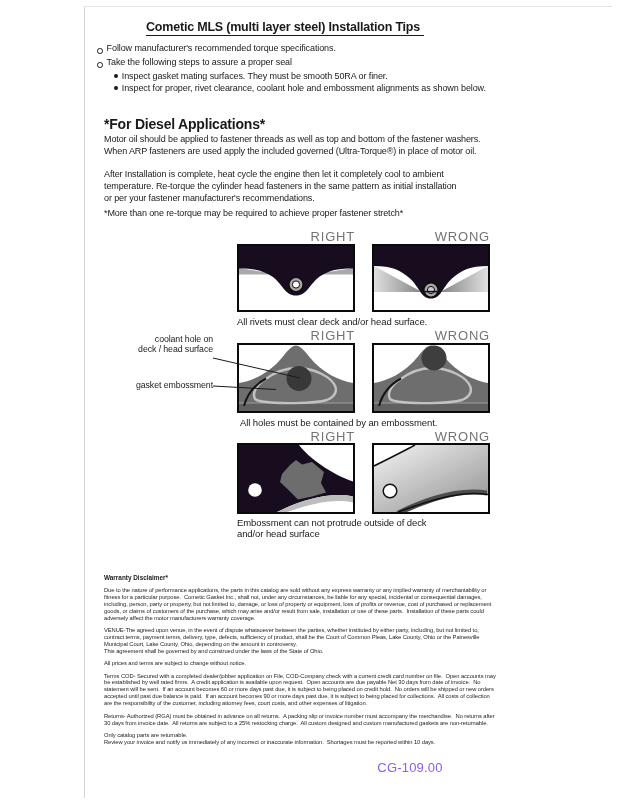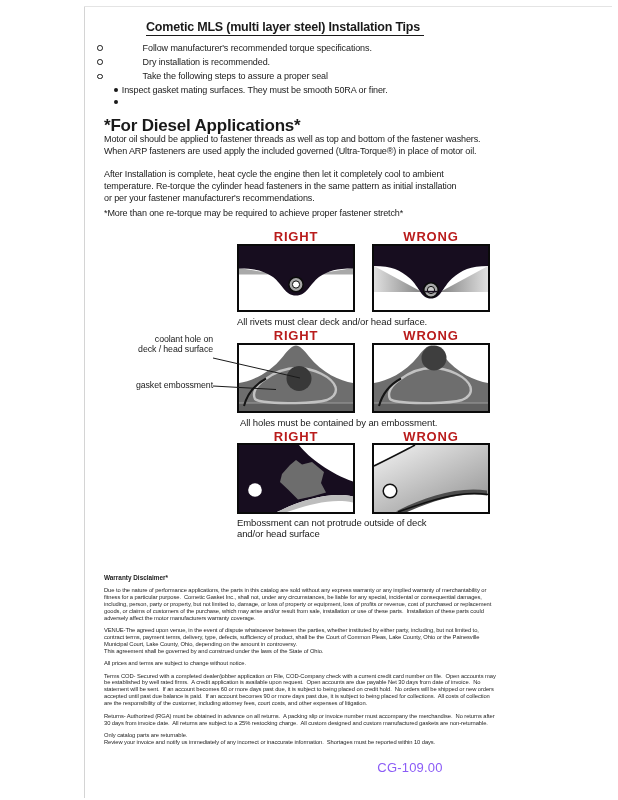--- a/index.html
+++ b/index.html
@@ -10,35 +10,35 @@
   }
   .abs{position:absolute;}
   
   .frame-v{left:84px;top:6px;width:1px;height:792px;background:#d4d4d4;}
   .frame-h{left:84px;top:6px;width:528px;height:1px;background:#e4e4e4;}
   
   .title{left:104px;top:20px;font-size:12.5px;font-weight:bold;letter-spacing:-0.2px;
          border-bottom:1.6px solid #1a1a1a;padding:0 4px 1px 0;margin-left:42px;}
   
   .bullets{left:97px;top:43px;width:440px;font-size:9px;letter-spacing:-0.1px;}
-  .b-row{display:flex;align-items:flex-start;margin-bottom:3.6px;line-height:10.5px;gap:36px;}
+  .b-row{display:flex;align-items:flex-end;margin-bottom:3.6px;line-height:10.5px;}
   .b-dot{flex:0 0 auto;width:3.6px;height:3.6px;border:1px solid #1a1a1a;border-radius:50%;
          margin:2.4px 4px 0 0;}
   .sb-row{display:flex;align-items:flex-start;margin:0 0 1.8px 17px;line-height:10.5px;}
   .sb-dot{flex:0 0 auto;width:3.8px;height:3.8px;background:#1a1a1a;border-radius:50%;
           margin:2.6px 4px 0 0;}
   
-  .h2{left:104px;top:116px;font-size:17px;font-weight:bold;letter-spacing:-0.2px;}
+  .h2{left:104px;top:116px;font-size:14px;font-weight:bold;letter-spacing:-0.2px;}
   .para{width:416px;font-size:9px;line-height:12px;letter-spacing:-0.12px;white-space:pre-line;}
   .p1{left:104px;top:133px;}
   .p2{left:104px;top:168px;}
   .note{left:104px;top:208px;font-size:9px;letter-spacing:-0.12px;}
   
-  .dg-label{width:118px;text-align:center;font-size:13px;font-weight:bold;
-            letter-spacing:0.8px;color:#b91c1c;}
+  .dg-label{width:118px;text-align:right;font-size:13px;font-weight:normal;
+            letter-spacing:0.8px;color:#737373;}
   .dg-box{width:118px;height:68px;border:2px solid #0a0a0a;box-sizing:border-box;background:#fff;}
   .dg-box svg{display:block;width:100%;height:100%;}
   .caption{font-size:9.5px;letter-spacing:-0.1px;white-space:pre-line;line-height:11px;}
   .anno{width:103px;text-align:right;font-size:8.8px;line-height:10px;
         letter-spacing:-0.1px;white-space:pre-line;}
   
   .legal{left:104px;top:574px;width:412px;}
   .legal-h{font-size:6.4px;font-weight:bold;margin-bottom:6px;}
   .fp{font-size:5.8px;line-height:6.9px;letter-spacing:-0.08px;white-space:pre;
       margin-bottom:5.5px;color:#262626;}
@@ -54,32 +54,29 @@
 
 <div class="abs title">Cometic MLS (multi layer steel) Installation Tips</div>
 
 <div class="abs bullets">
   <div class="b-row">
     <span class="b-dot"></span>
     <span>Follow manufacturer's recommended torque specifications.</span>
   </div>
   <div class="b-row">
     <span class="b-dot"></span>
-    <span>Dry installation is recommended.</span>
-  </div>
-  <div class="b-row">
-    <span class="b-dot"></span>
     <span>Take the following steps to assure a proper seal</span>
   </div>
   <div class="sb-row">
     <span class="sb-dot"></span>
     <span>Inspect gasket mating surfaces.  They must be smooth 50RA or finer.</span>
   </div>
   <div class="sb-row">
     <span class="sb-dot"></span>
+    <span>Inspect for proper, rivet clearance, coolant hole and embossment alignments as shown below.</span>
   </div>
 </div>
 
 <div class="abs h2">*For Diesel Applications*</div>
 <div class="abs para p1">Motor oil should be applied to fastener threads as well as top and bottom of the fastener washers.
 When ARP fasteners are used apply the included governed (Ultra-Torque®) in place of motor oil.</div>
 <div class="abs para p2">After Installation is complete, heat cycle the engine then let it completely cool to ambient
 temperature. Re-torque the cylinder head fasteners in the same pattern as initial installation
 or per your fastener manufacturer's recommendations.</div>
 <div class="abs note">*More than one re-torque may be required to achieve proper fastener stretch*</div>

